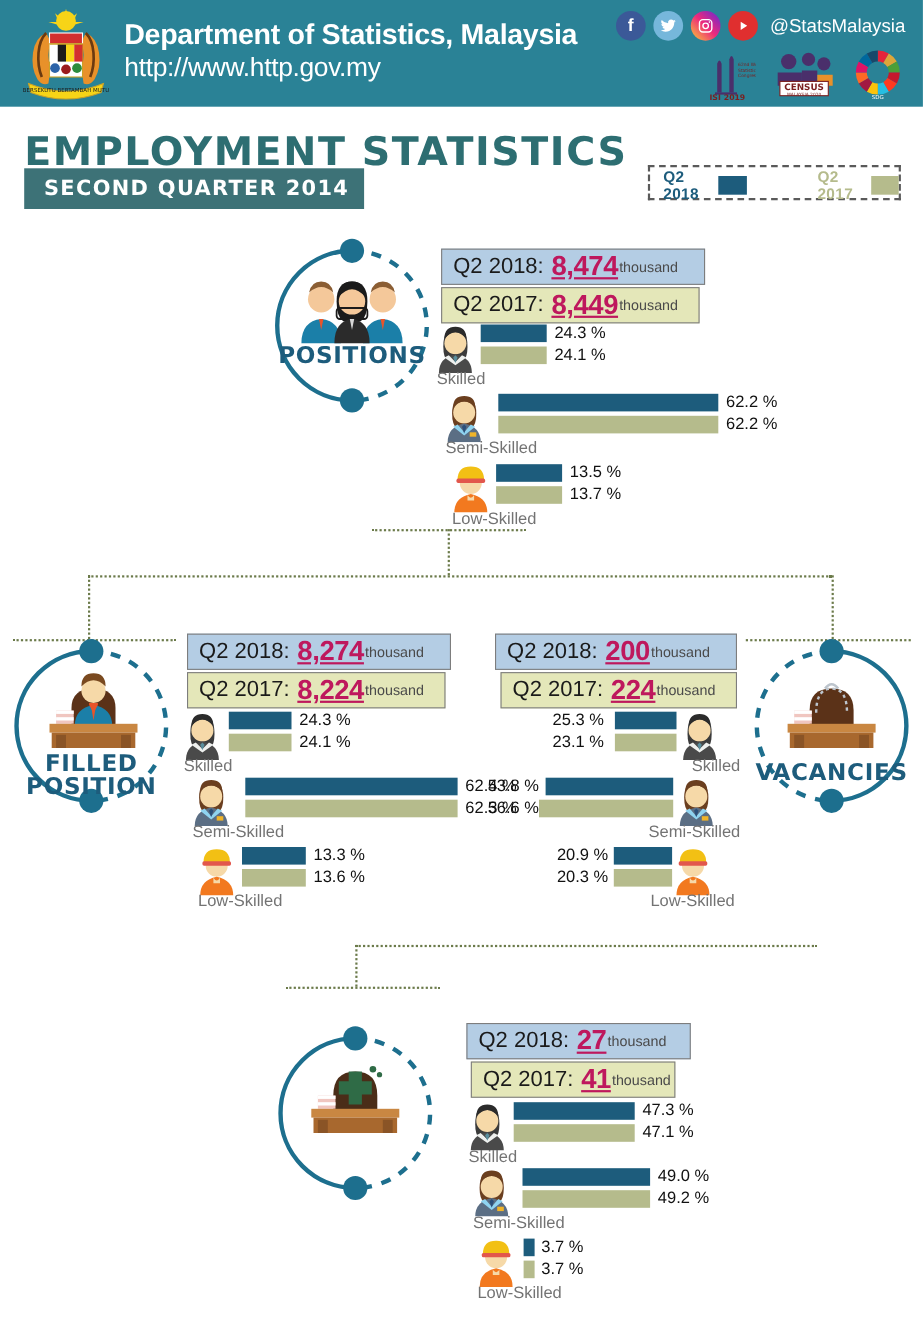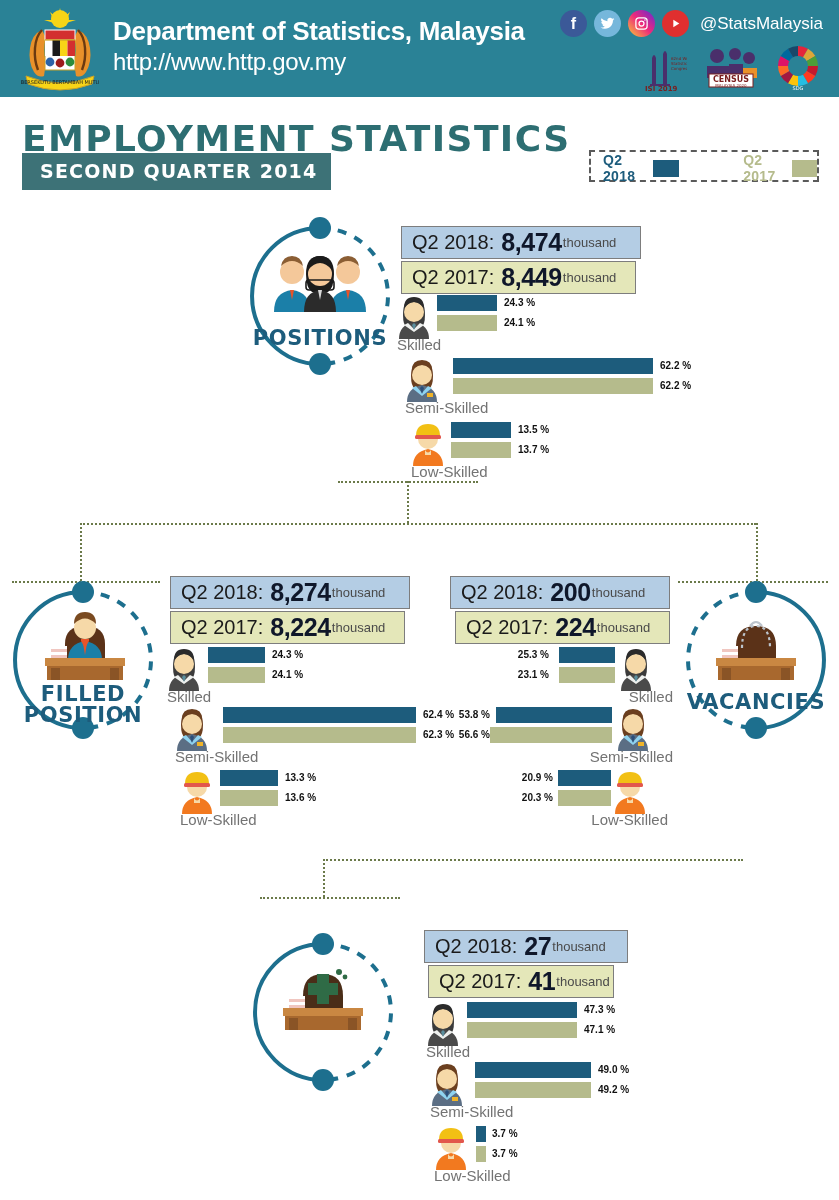--- a/index.html
+++ b/index.html
@@ -77,28 +77,28 @@
   }
   .totbox{
     position:absolute;box-sizing:border-box;
     border:1.5px solid #7d7d7d;
     height:33px;display:flex;align-items:center;
     white-space:nowrap;
   }
   .totbox.y18{background:#b4cde4;text-align:center;}
   .totbox.y17{background:#e4e7b9;}
   .totbox .pre{font-size:20px;color:#1a1a1a;font-weight:normal;}
-  .totbox .num{font-size:25px;color:#0f172a;font-weight:bold;margin-left:7px;letter-spacing:-0.4px;}
+  .totbox .num{font-size:25px;color:#be185d;font-weight:bold;margin-left:7px;letter-spacing:-0.4px;text-decoration:underline;}
   .totbox .unit{font-size:13px;color:#4a4a4a;margin-left:1px;}
   
   .grp{position:absolute;}
   .bar{height:16px;}
   .bar.a{background:#1d5c7c;}
   .bar.b{background:#b5bb8c;}
-  .pct{font-size:10px;font-weight:bold;color:#111;white-space:nowrap;line-height:16px;}
+  .pct{font-size:15px;font-weight:normal;color:#111;white-space:nowrap;line-height:16px;}
   .catlab{font-size:15px;color:#737373;white-space:nowrap;}
   .avatar{position:absolute;width:34px;height:44px;}
   
   .conn{position:absolute;}
   .hline{position:absolute;height:0;border-top:2px dotted #6b7a4a;}
   .vline{position:absolute;width:0;border-left:2px dotted #6b7a4a;}
 </style>
 </head>
 <body>
 
@@ -258,21 +258,21 @@
         </g>
       <g>
           <path d="M38 20 q0 -18 14 -18 q14 0 14 18 q0 14 -6 18 l-16 0 q-6 -4 -6 -18z" fill="#1b1b1b"></path>
          <circle cx="52" cy="20" r="12" fill="#f4c89a"></circle>
          <path d="M40 16 q12 -14 24 0 q0 -14 -12 -14 q-12 0 -12 14z" fill="#1b1b1b"></path>
          <rect x="38" y="26" width="28" height="10" rx="3" fill="none" stroke="#1b1b1b" stroke-width="1.6"></rect>
          <path d="M36 58 q0 -20 16 -22 q16 2 16 22z" fill="#2b2b2b"></path>
          <path d="M50 36 l2 10 l2 -10z" fill="#d8d8d8"></path>
       </g>
     </svg>
-    <div class="ring-label" style="top:112px;">
+    <div class="ring-label" style="top:97px;">
       <span>POSITIONS</span>
     </div>
   </div>
 
   <div class="totbox y18" style="left:401px;top:226px;width:240px;padding-left:10px;">
     <span class="pre">Q2 2018:</span>
     <span class="num">8,474</span>
     <span class="unit">thousand</span>
   </div>
   <div class="totbox y17" style="left:401px;top:261px;width:235px;padding-left:10px;">

